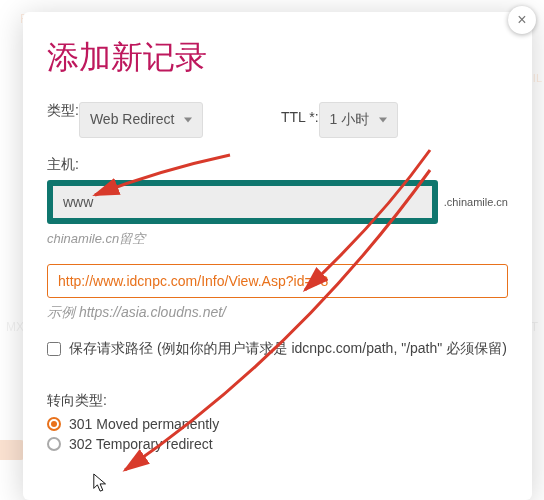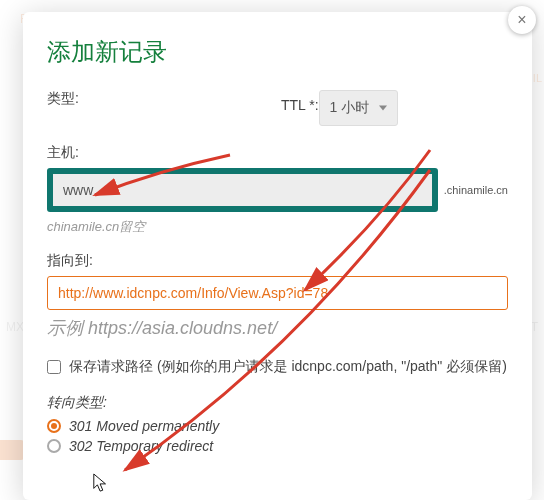--- a/index.html
+++ b/index.html
@@ -73,23 +73,23 @@
     border-radius: 50%;
     background: #fff;
     border: none;
     box-shadow: 0 1px 5px rgba(0,0,0,0.3);
     color: #777;
     font-size: 16px;
     line-height: 26px;
     cursor: pointer;
   }
   .modal h2 {
-    font-size: 24px;
+    font-size: 32px;
     font-weight: 400;
-    color: #15803d;
+    color: #be185d;
     margin-bottom: 22px;
   }
   .row {
     display: flex;
     gap: 10px;
     margin-bottom: 4px;
   }
   .col { flex: 1; display:flex; flex-direction:row; }
   .col-left { flex: 0 0 224px; }
   .col-right { flex: 1; align-items: center; }
@@ -154,34 +154,34 @@
     border-radius:3px;
     padding:8px 10px;
     font-size:14px;
     color:#E8711B;
     background:#fff;
     outline:none;
   }
   .example {
     font-style: italic;
     color:#999;
-    font-size:18px;
+    font-size:14px;
     margin-top:6px;
   }
   .example .em { color:#999; }
   .checkbox-row {
     margin-top: 18px;
     display:flex;
     align-items:flex-start;
     gap:8px;
     font-size:14px;
     color:#444;
   }
   .checkbox-row input { margin-top:2px; width:14px;height:14px; }
-  .redirect-type { margin-top: 18px; font-style: italic; }
+  .redirect-type { margin-top: 34px; }
   .radio-row {
     display:flex;
     align-items:center;
     gap:8px;
     font-size:14px;
     color:#444;
     margin-top:4px;
   }
   .radio {
     width:14px;height:14px;
@@ -247,40 +247,42 @@
 
 <div class="modal">
   <button class="close-btn">
     <span>×</span>
   </button>
   <h2>添加新记录</h2>
 
   <div class="row">
     <div class="col col-left">
       <label class="field-label">类型:</label>
+      <div class="select">
+        <span>Web Redirect</span>
+      </div>
     </div>
     <div class="col col-right">
       <label class="field-label">TTL *:</label>
       <div class="select">
         <span>1 小时</span>
       </div>
     </div>
   </div>
 
   <div class="host-row">
     <label class="field-label">主机:</label>
     <div class="host-wrap">
       <input class="host-input" value="www" style="">
       <span class="host-suffix">.chinamile.cn</span>
     </div>
     <div class="hint">chinamile.cn留空</div>
   </div>
 
   <div class="target-row">
-    <label class="field-label">指向到:</label>
     <input class="target-input" value="http://www.idcnpc.com/Info/View.Asp?id=78" style="">
     <div class="example">
       <span class="em">示例</span>
       <span>https://asia.cloudns.net/</span>
     </div>
   </div>
 
   <div class="checkbox-row">
     <input type="checkbox" style="">
     <span>保存请求路径 (例如你的用户请求是 idcnpc.com/path, "/path" 必须保留)</span>

